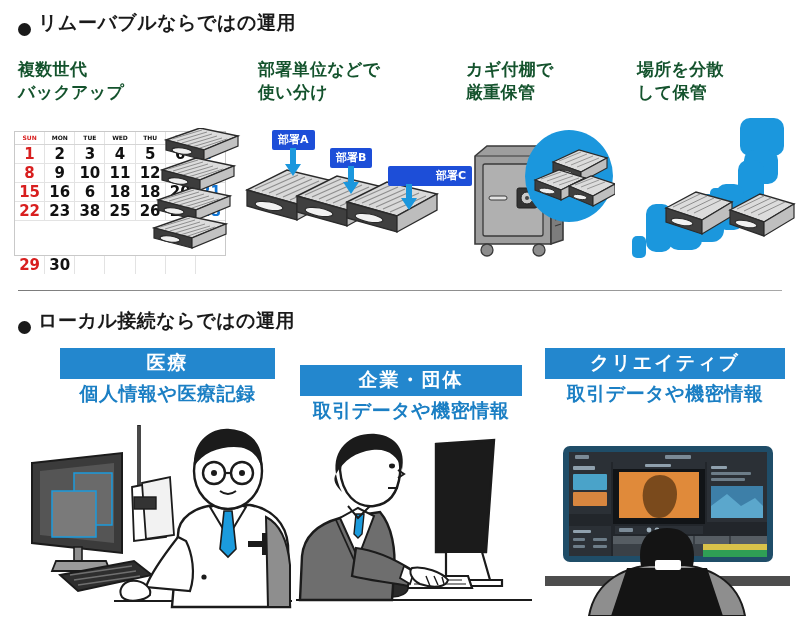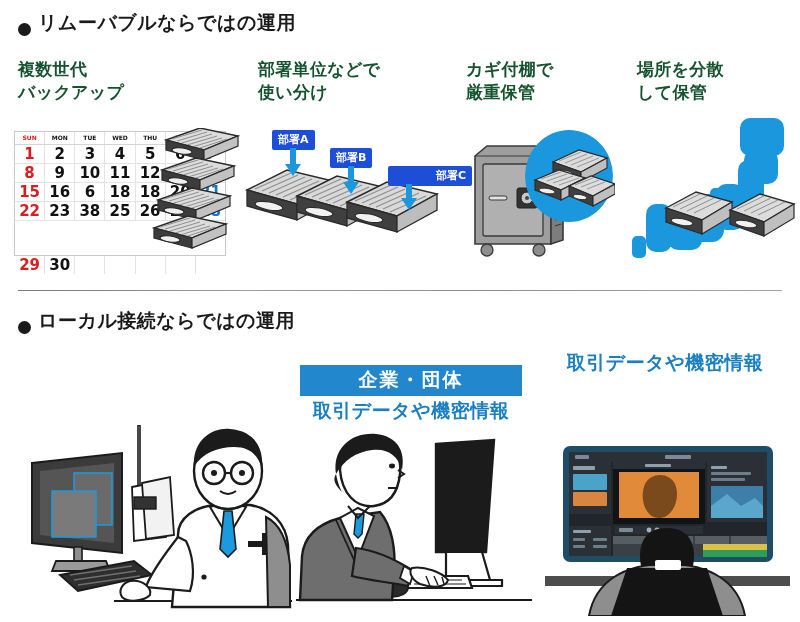--- a/index.html
+++ b/index.html
@@ -294,27 +294,32 @@
     </g>
   </svg>
 
   <div class="divider" style="top:290px;"></div>
 
   <div class="sec-head" style="left:18px;top:308px;">
     <span class="bullet"></span>
     <span>ローカル接続ならではの運用</span>
   </div>
 
+  <div class="banner-wrap" style="left:60px;top:348px;width:215px;">
+    <div class="banner">医療</div>
+    <div class="banner-sub">個人情報や医療記録</div>
+  </div>
 
   <div class="banner-wrap" style="left:300px;top:365px;width:222px;">
     <div class="banner">企業・団体</div>
     <div class="banner-sub">取引データや機密情報</div>
   </div>
 
   <div class="banner-wrap" style="left:545px;top:348px;width:240px;">
+    <div class="banner">クリエイティブ</div>
     <div class="banner-sub">取引データや機密情報</div>
   </div>
 
   <svg class="art" style="left:14px;top:425px;" width="278" height="190" viewBox="0 0 278 190">
 
     <path d="M18,38 L108,28 L108,128 L18,118 Z" fill="#3b3b3b" stroke="#1b1b1b" stroke-width="2"></path>
     <path d="M26,46 L100,38 L100,118 L26,110 Z" fill="#555"></path>
     <rect x="60" y="48" width="38" height="52" fill="#6a6a6a" stroke="#1b9bdd" stroke-width="1.5"></rect>
     <rect x="38" y="66" width="44" height="46" fill="#7a7a7a" stroke="#1b9bdd" stroke-width="1.5"></rect>
     <path d="M60,122 L68,122 L68,136 L60,136 Z" fill="#8e8e8e" stroke="#1b1b1b" stroke-width="1.6"></path>

